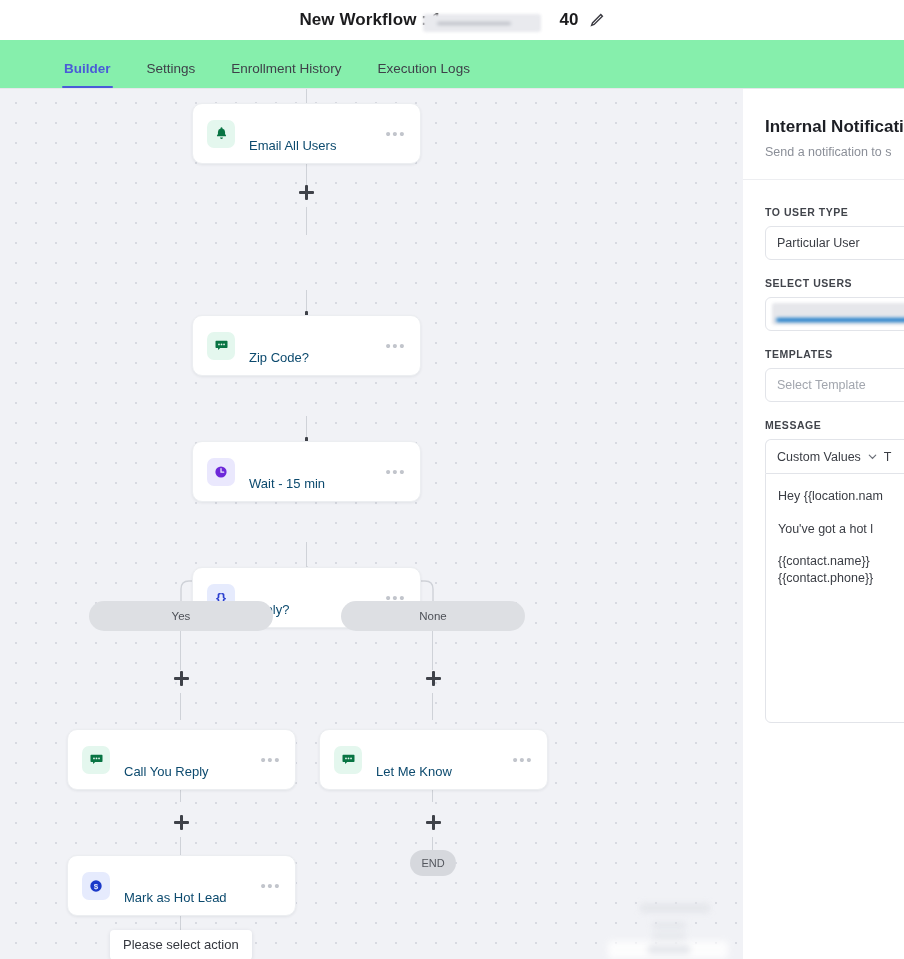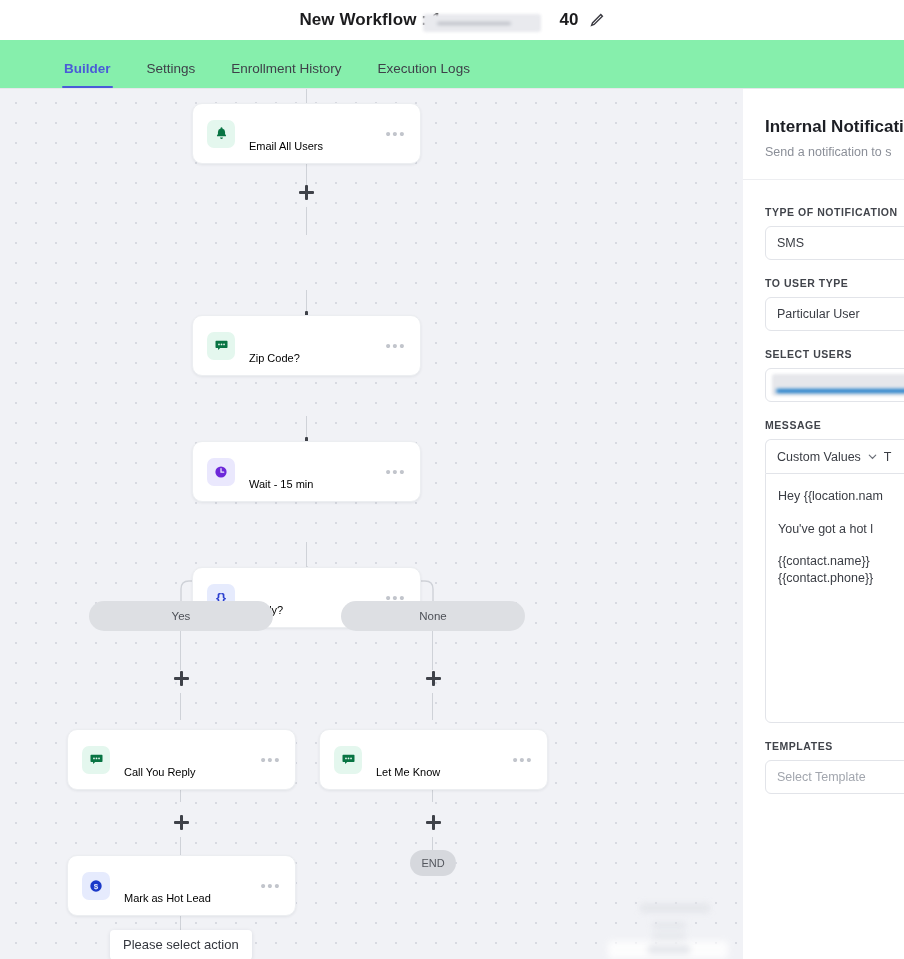--- a/index.html
+++ b/index.html
@@ -66,21 +66,21 @@
   .node-icon {
     width: 28px; height: 28px; border-radius: 7px;
     display: flex; align-items: center; justify-content: center; flex: 0 0 auto;
   }
   .ico-green { background: #e4f7ee; color: #087443; }
   .ico-purple { background: #eae8fd; color: #6d28d9; }
   .ico-indigo { background: #e6ebfd; color: #2b3fcf; }
   .ico-blue { background: #e6ebfd; color: #1b39c9; }
   .node-icon svg { display: block; }
   .node-label {
-    margin-left: 14px; font-size: 11px; color: #000000;
+    margin-left: 14px; font-size: 13px; color: #0c4a6e;
     white-space: nowrap; overflow: hidden; flex: 1 1 auto; margin-top: 24px;
   }
   .node-menu {
     flex: 0 0 auto; color: #c2c5cc; font-size: 15px; letter-spacing: 1.6px;
     line-height: 8px; cursor: pointer; user-select: none;
   }
 
   
   .vline { position: absolute; width: 1.4px; background: #cfd2d8; }
   .plus {
@@ -336,35 +336,36 @@
   </div>
 
   <div class="panel">
     <div class="panel-head">
       <div class="panel-title">Internal Notification</div>
       <div class="panel-sub">Send a notification to s</div>
     </div>
     <div class="panel-body">
 
 
-      <div class="field">
-        <div class="field-label">TYPE OF NOTIFICATION</div>
-        <div class="field-box">SMS</div>
-      </div>
 
       <div class="field">
         <div class="field-label">TO USER TYPE</div>
         <div class="field-box">Particular User</div>
       </div>
 
       <div class="field">
         <div class="field-label">SELECT USERS</div>
         <div class="field-box users">
           <span class="users-blur"></span>
         </div>
+      </div>
+
+      <div class="field">
+        <div class="field-label">TEMPLATES</div>
+        <div class="field-box placeholder">Select Template</div>
       </div>
 
       <div class="field">
         <div class="field-label">MESSAGE</div>
         <div class="msg-toolbar">
           <span class="msg-tool-label">Custom Values</span>
           <span style="display:flex">
             <svg class="chev" viewBox="0 0 12 12" fill="none" stroke="currentColor" stroke-width="1.3" stroke-linecap="round">
               <path d="M2.5 4.5 6 8 9.5 4.5"></path>
             </svg>
@@ -374,21 +375,16 @@
         <div class="msg-area">
           <div class="msg-line">Hey {{location.nam</div>
           <div class="msg-gap"></div>
           <div class="msg-line">You've got a hot l</div>
           <div class="msg-gap"></div>
           <div class="msg-line">{{contact.name}}</div>
           <div class="msg-line msg-tight">{{contact.phone}}</div>
         </div>
       </div>
 
-      <div class="field">
-        <div class="field-label">TEMPLATES</div>
-        <div class="field-box placeholder">Select Template</div>
-      </div>
-
     </div>
   </div>
 
 </div>
 
 </body></html>

